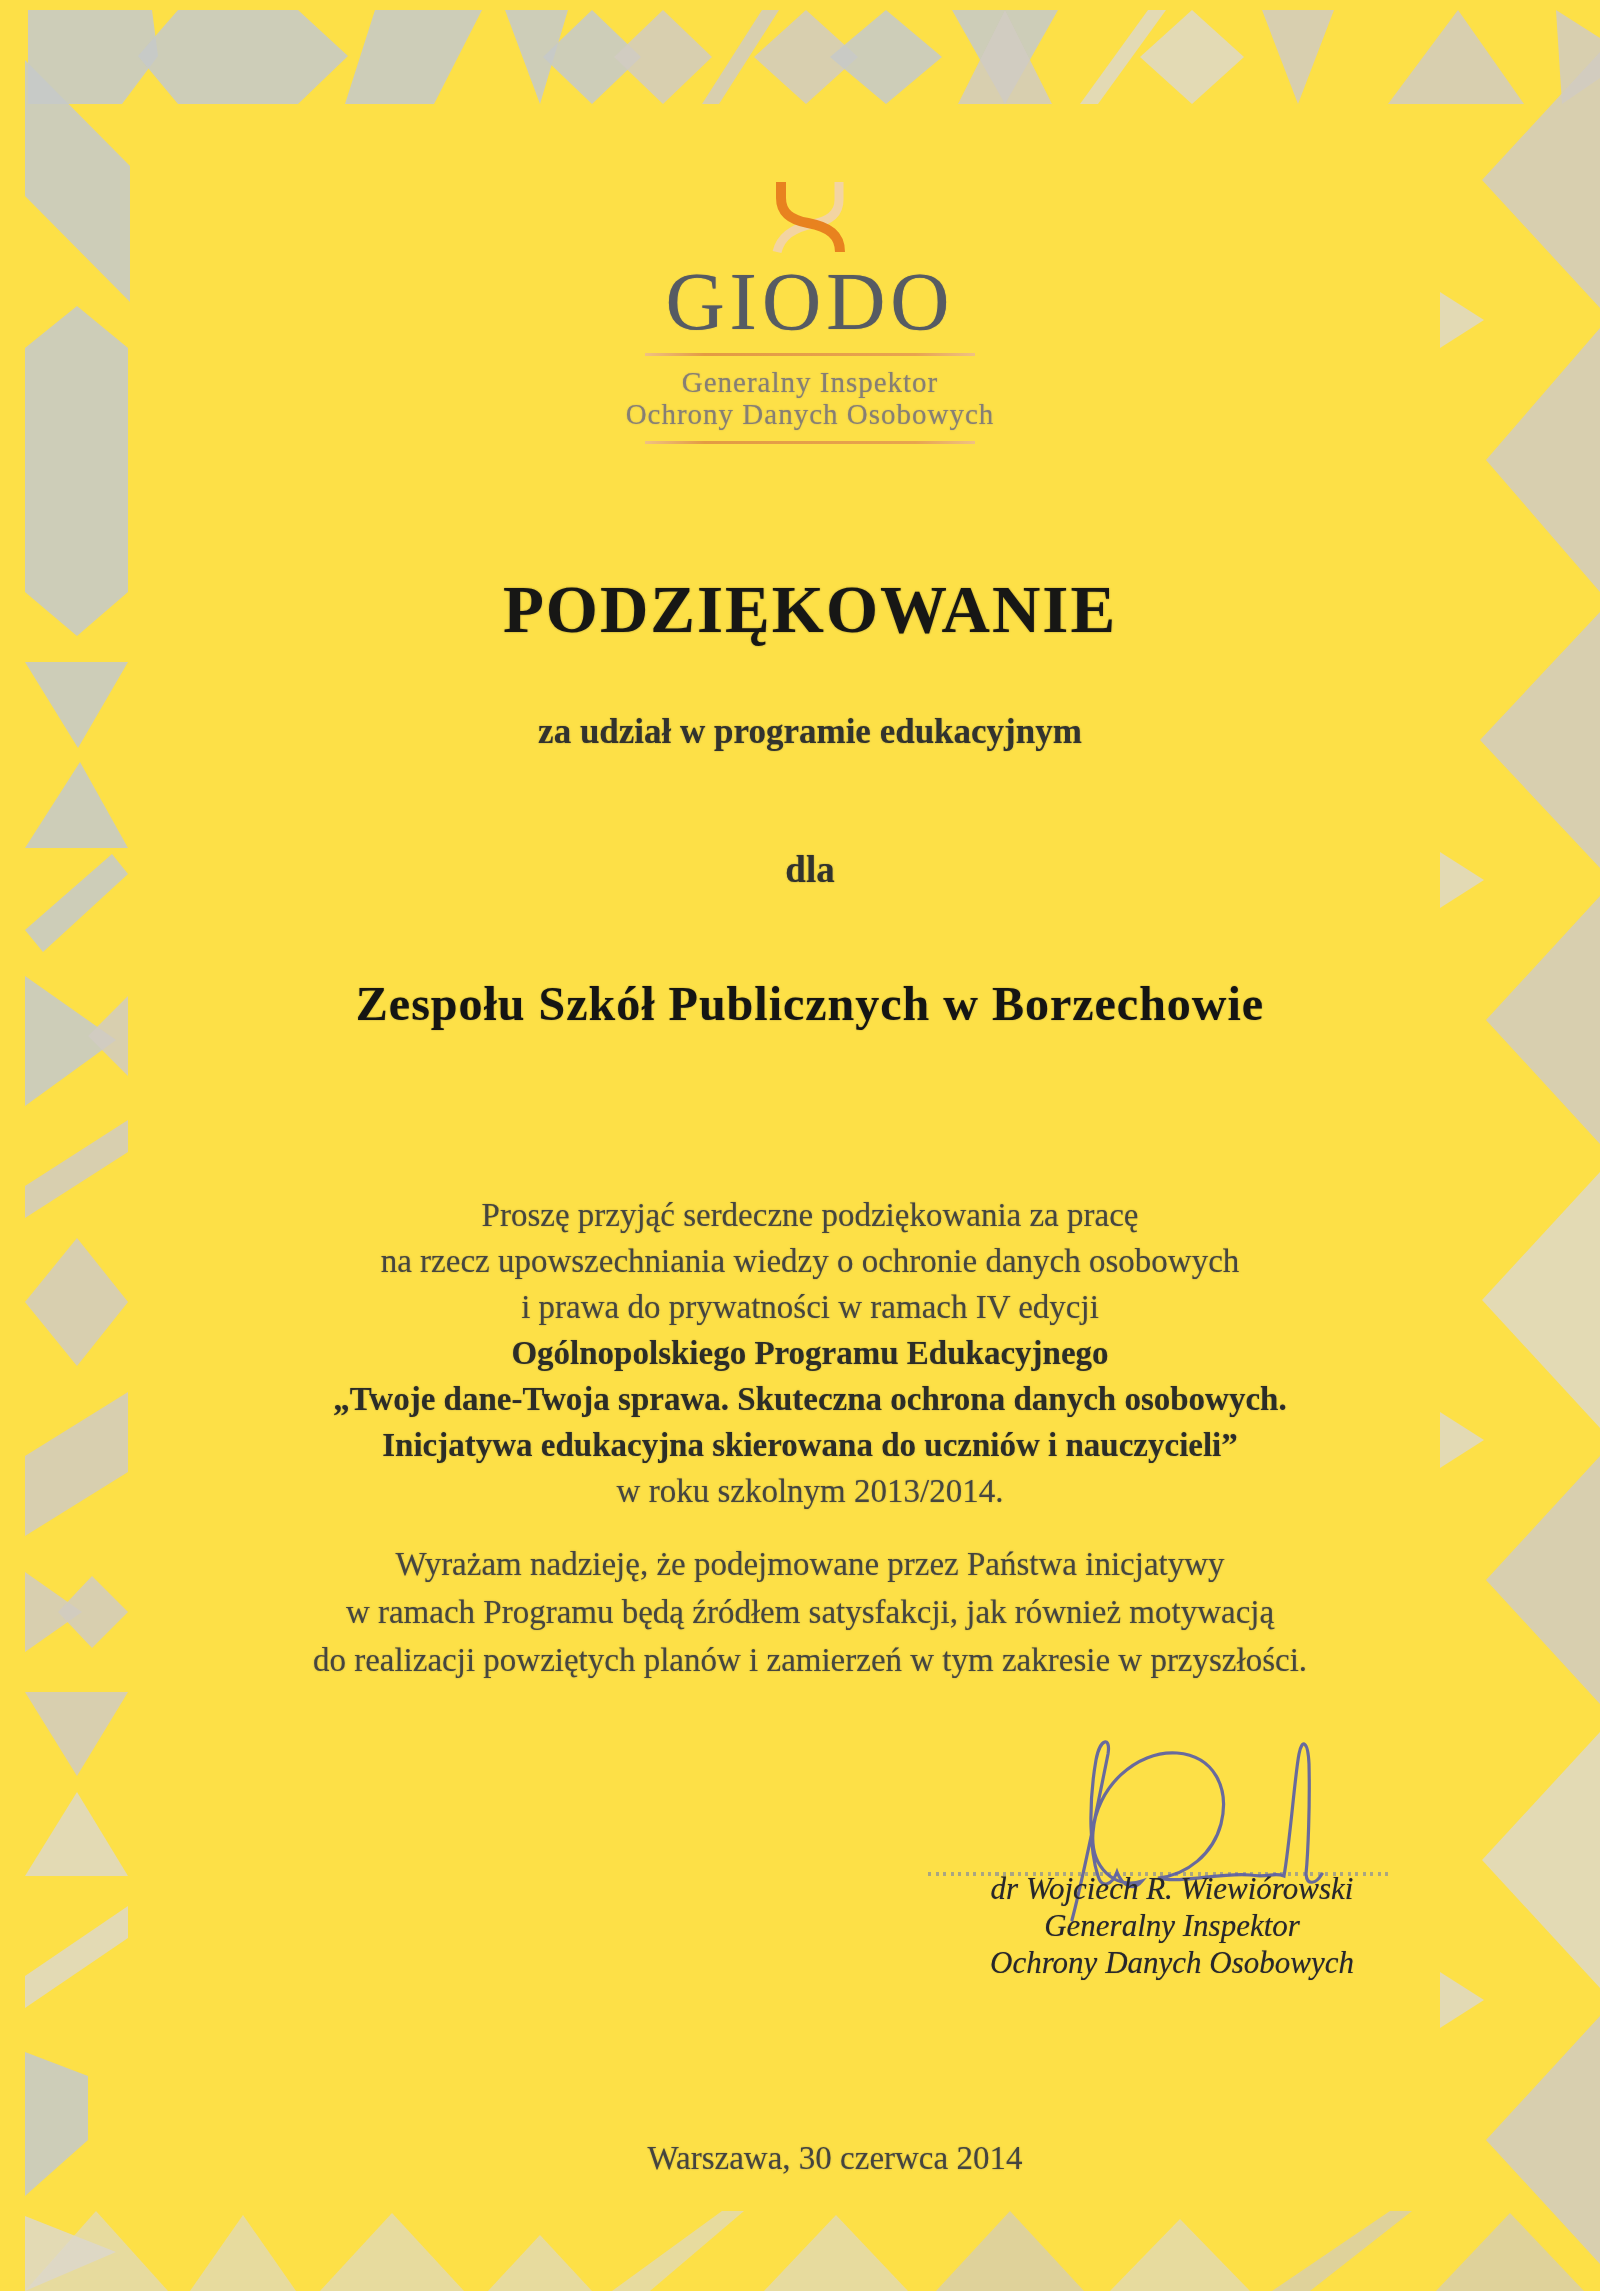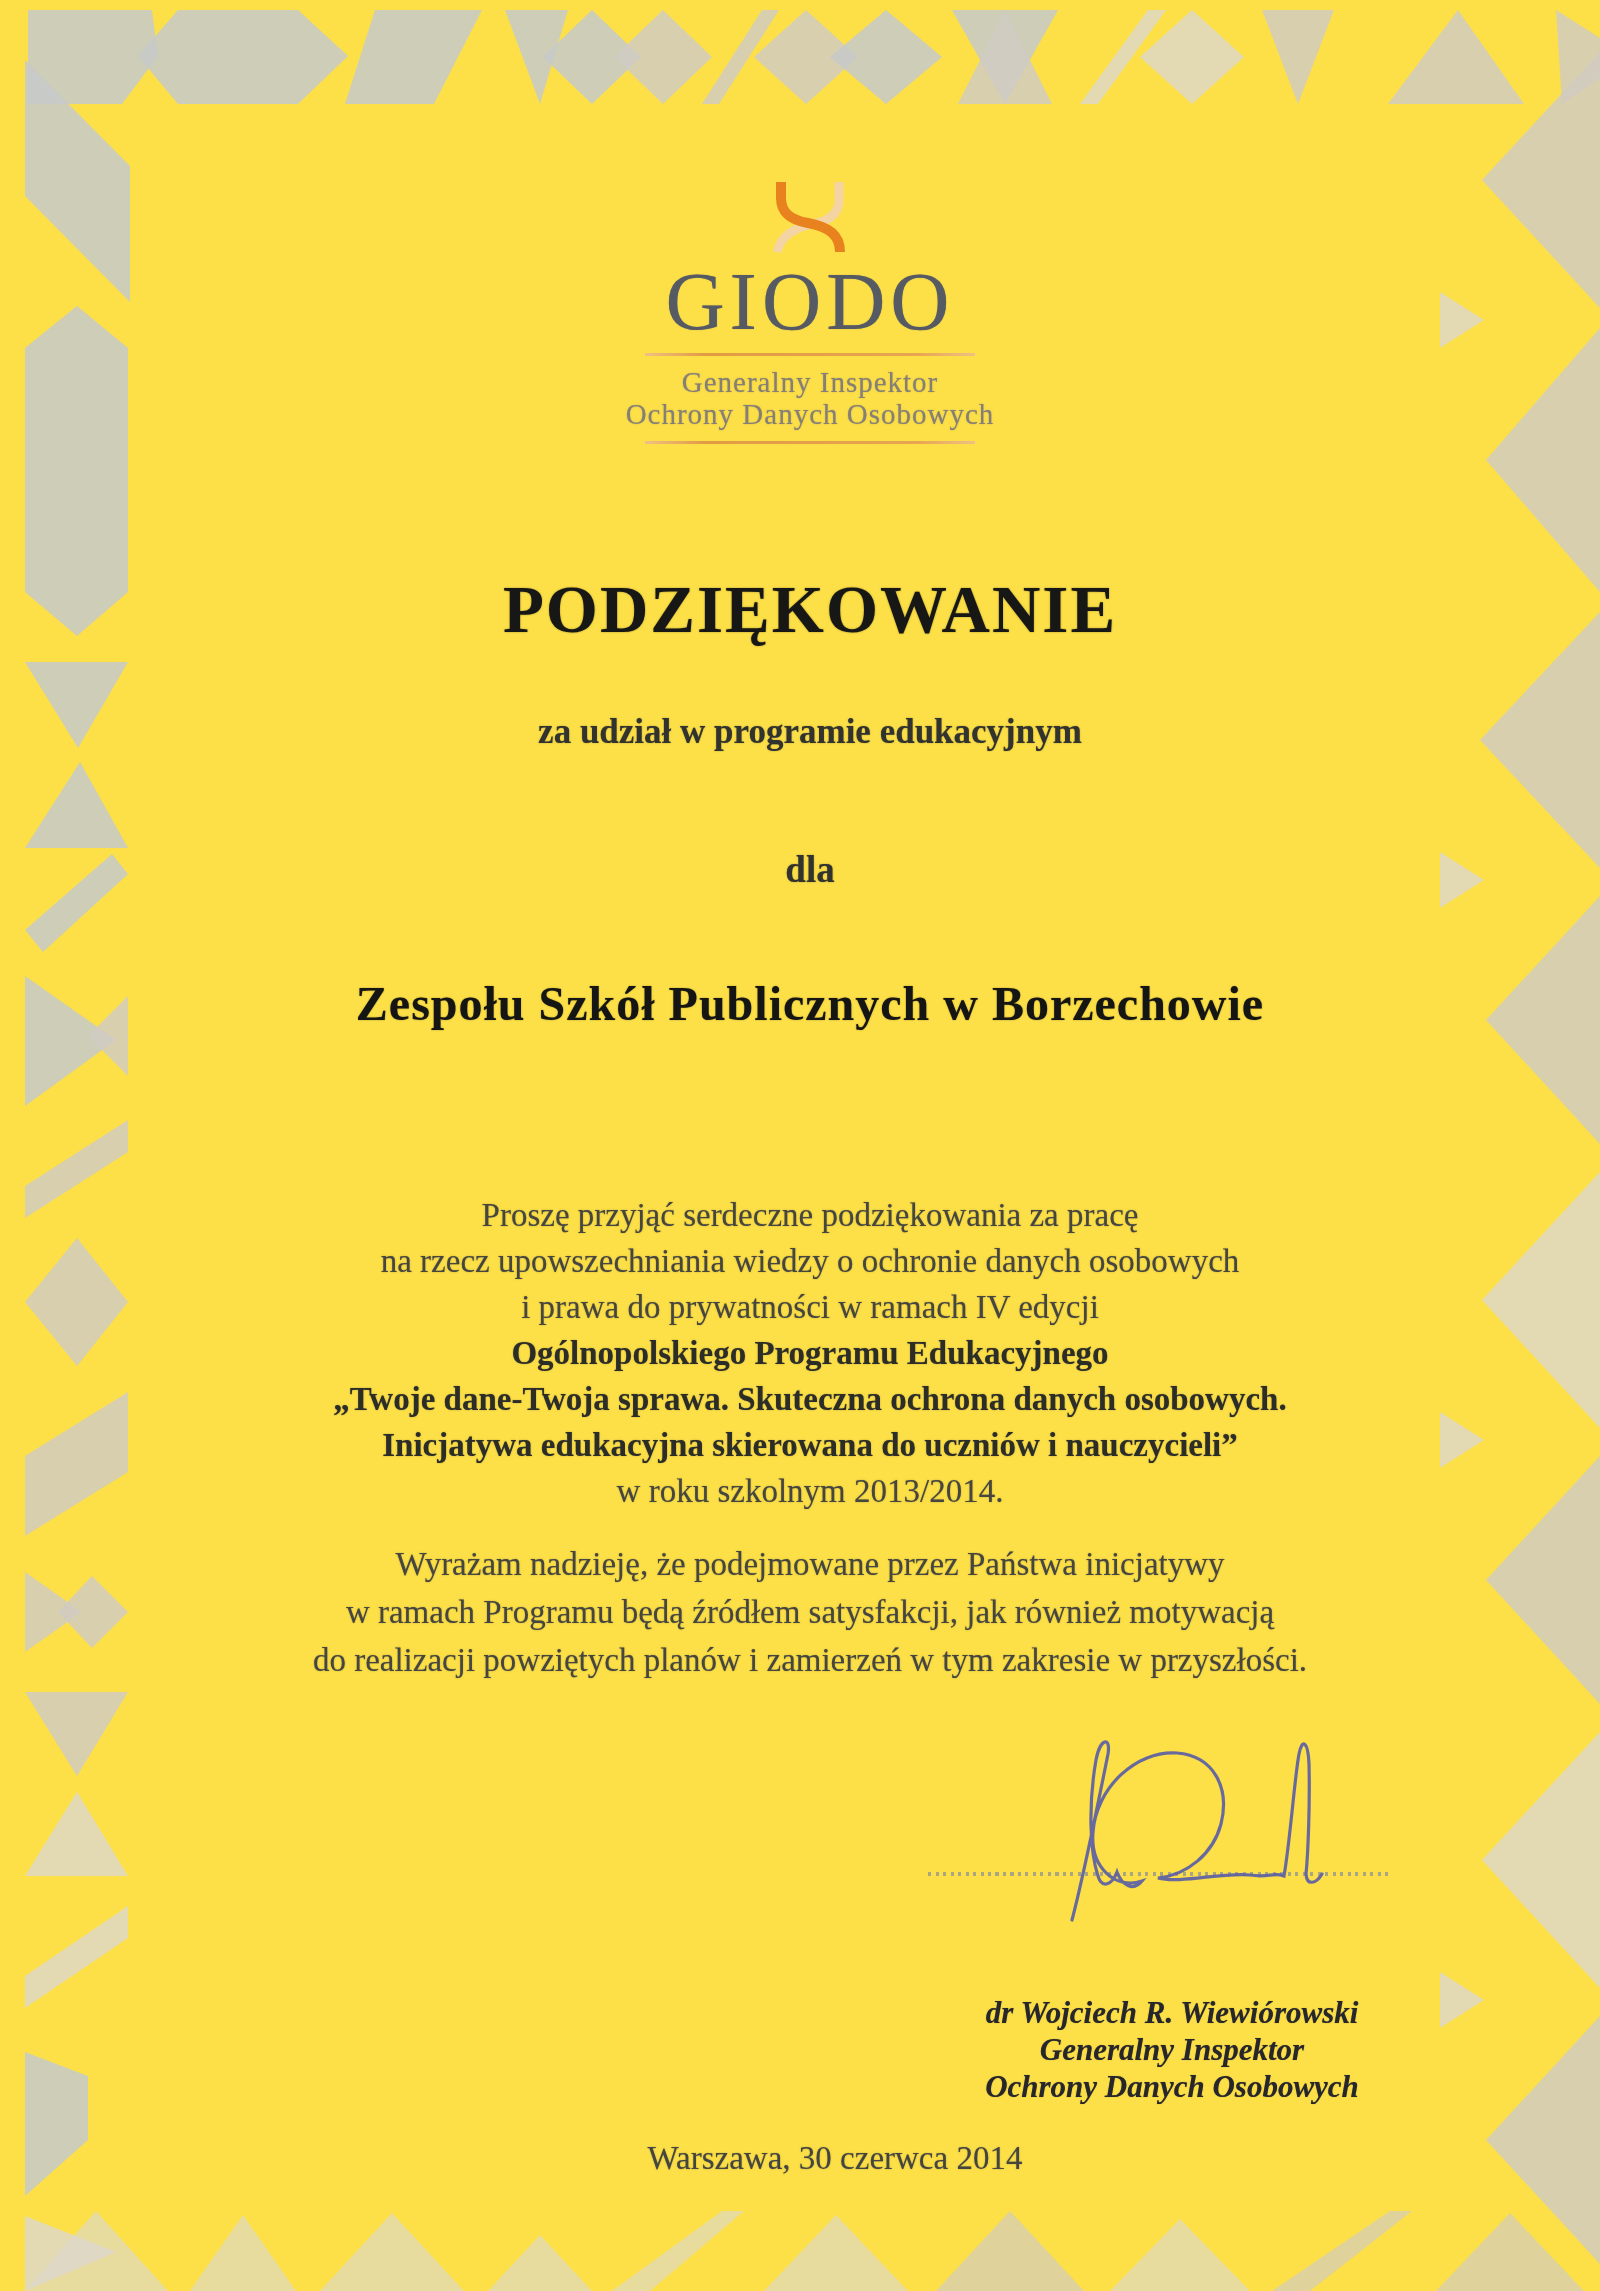--- a/index.html
+++ b/index.html
@@ -58,22 +58,22 @@
   .para1{top:1192px;}
   .para2{top:1540px;line-height:48px;}
   
   .dots{
     position:absolute;left:928px;top:1872px;width:460px;height:4px;
     background-image:repeating-linear-gradient(90deg,#8e9296 0,#8e9296 3px,transparent 3px,transparent 7.5px);
     opacity:.75;
   }
   .sig{position:absolute;left:1012px;top:1722px;}
   .signer{
-    position:absolute;left:962px;top:1994px;width:420px;text-align:center;
-    font-size:31px;line-height:37px;font-weight:bold;font-style:italic;
+    position:absolute;left:962px;top:1870px;width:420px;text-align:center;
+    font-size:31px;line-height:37px;font-weight:normal;font-style:italic;
     color:#27272b;text-shadow:0 0 1px rgba(39,39,43,.5);
   }
   
   .date{top:2140px;transform:translateX(35px);font-size:33px;color:#45453f;
     text-shadow:0 0 1.5px rgba(69,69,63,.5);}
 </style>
 </head>
 <body>
 
 <div class="page">

